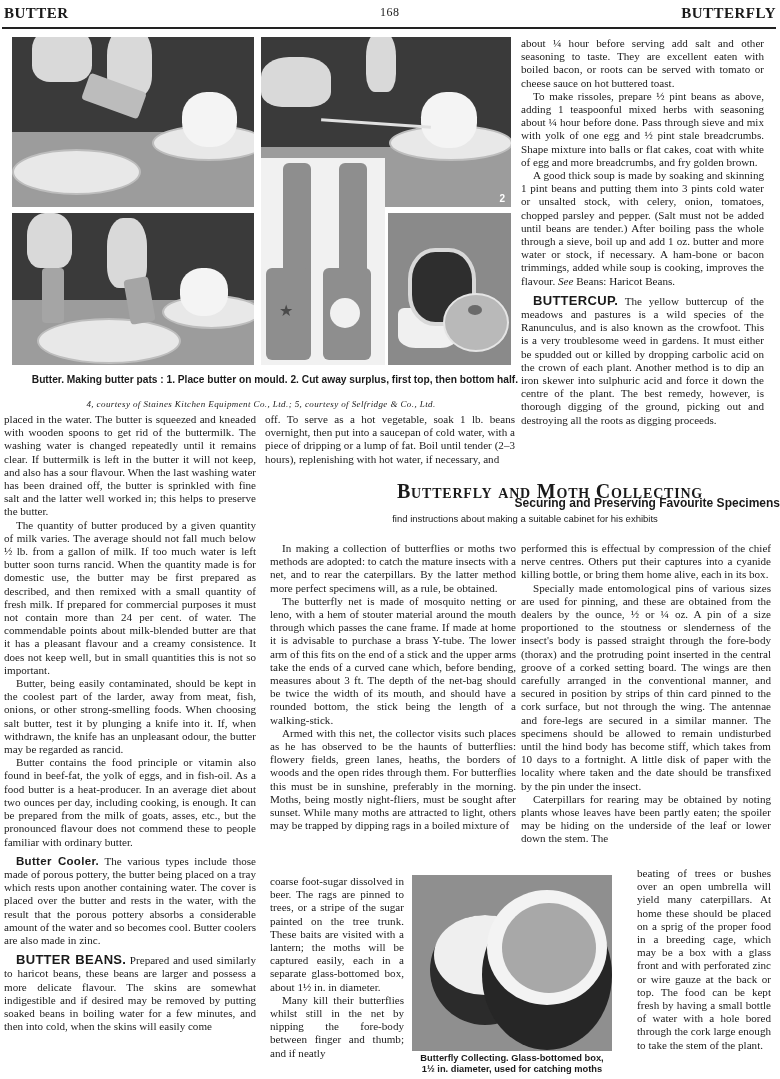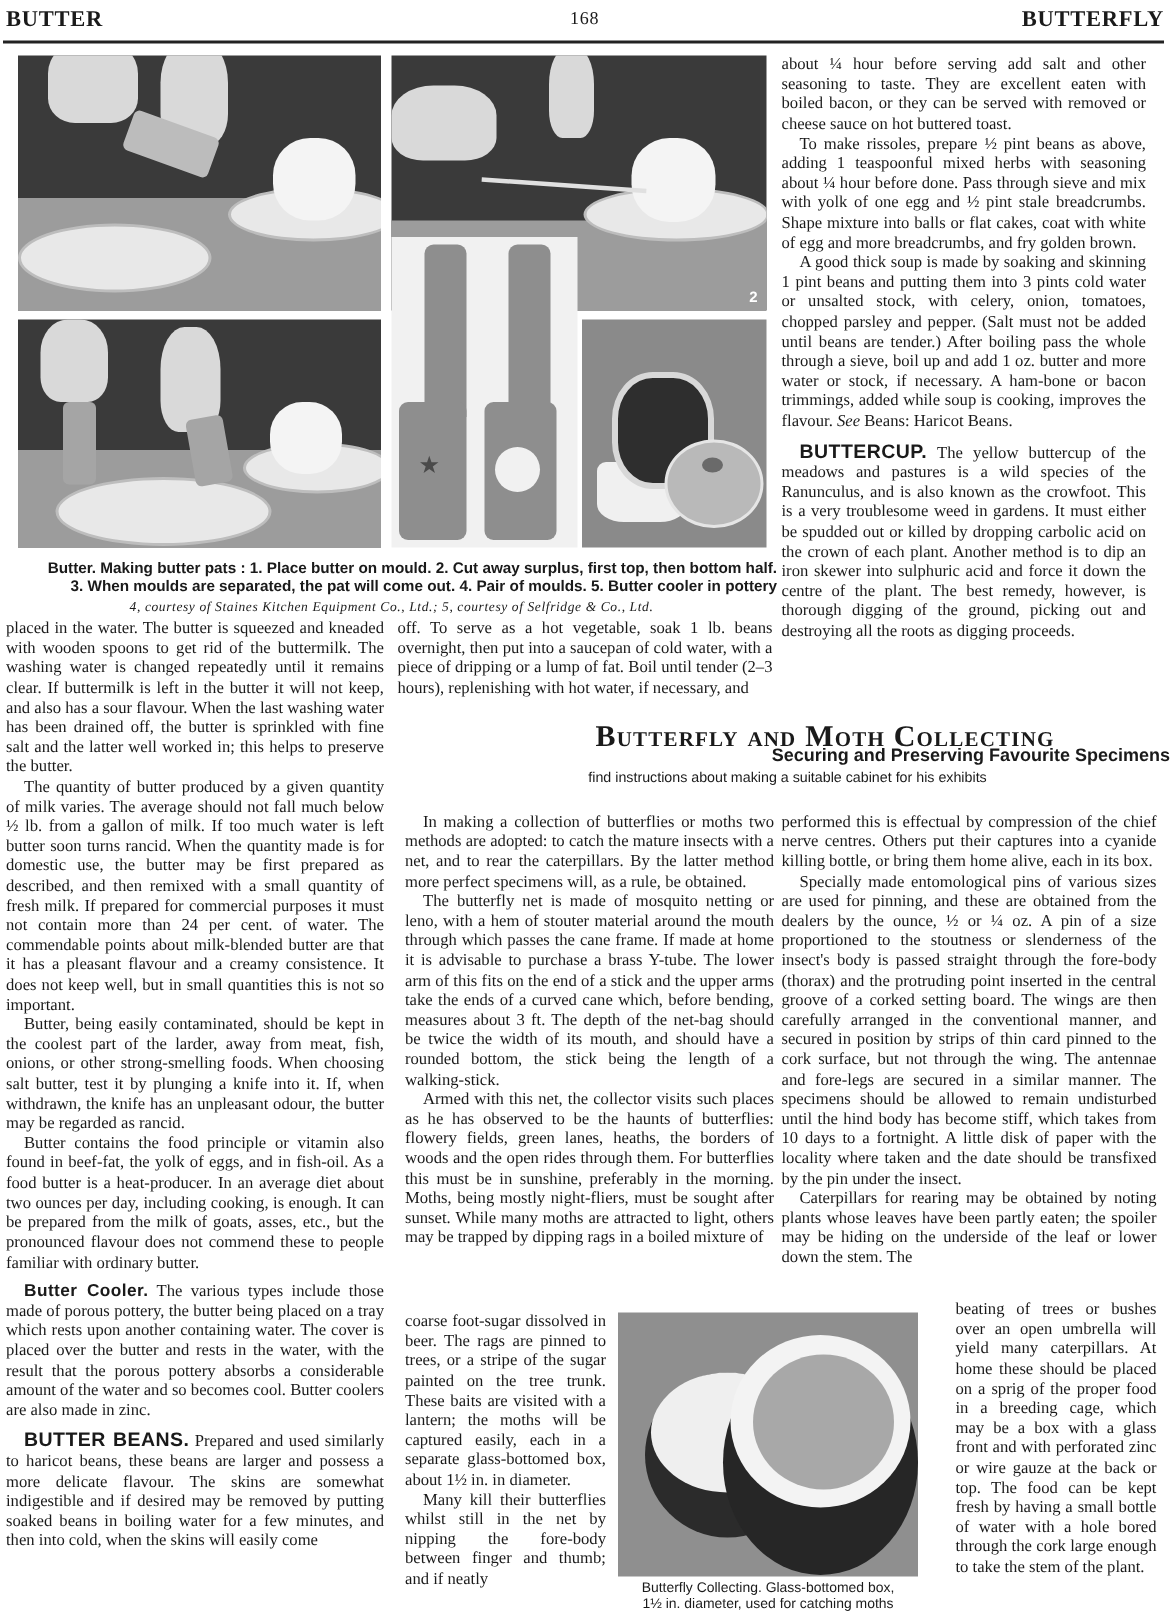--- a/index.html
+++ b/index.html
@@ -40,21 +40,21 @@
   .article-title { position: absolute; left: 320px; top: 480px; width: 460px; text-align: center;
                    font-family: "Liberation Serif", serif; font-weight: bold; font-size: 20px; letter-spacing: 0.8px; font-variant: small-caps; }
   .article-sub { position: absolute; left: 320px; top: 496px; width: 460px; text-align: right;
                  font-family: "Liberation Sans", sans-serif; font-weight: bold; font-size: 12px; }
   .article-intro { position: absolute; left: 270px; top: 513px; width: 510px; text-align: center;
                    font-family: "Liberation Sans", sans-serif; font-size: 9.5px; line-height: 11px; }
 
   .boxphoto { position: absolute; left: 412px; top: 875px; width: 200px; height: 176px; background: #8f8f8f; overflow: hidden; }
   .ring { position: absolute; border-radius: 50%; }
   .box-caption { position: absolute; left: 412px; top: 1053px; width: 200px; text-align: center;
-                 font-family: "Liberation Sans", sans-serif; font-weight: normal; font-size: 9.3px; line-height: 11px; }
+                 font-family: "Liberation Sans", sans-serif; font-weight: bold; font-size: 9.3px; line-height: 11px; }
 </style>
 </head>
 <body>
 
 <div class="header">
   <span class="hdr-left">BUTTER</span>
   <span class="hdr-center">168</span>
   <span class="hdr-right">BUTTERFLY</span>
 </div>
 <div class="rule"></div>
@@ -103,26 +103,25 @@
 
   <div class="cooler" style="left:388px;top:213px;width:123px;height:152px;">
     <div style="position:absolute;left:10px;top:95px;width:60px;height:40px;background:#f0f0f0;border-radius:6px 6px 30% 30%;"></div>
     <div style="position:absolute;left:20px;top:35px;width:60px;height:70px;background:#2e2e2e;border-radius:40%;border:4px solid #d8d8d8;"></div>
     <div style="position:absolute;left:55px;top:80px;width:62px;height:55px;border-radius:50%;background:#b9b9b9;border:2px solid #e5e5e5;"></div>
     <div style="position:absolute;left:80px;top:92px;width:14px;height:10px;border-radius:50%;background:#6a6a6a;"></div>
   </div>
 </div>
 <div class="fig-caption">
   <div>Butter.  Making butter pats :  1. Place butter on mould.   2. Cut away surplus, first top, then bottom half.</div>
-  <div>3. When moulds are separated, the pat will come out.    4. Pair of moulds.   5. Butter cooler in pottery</div>
 </div>
 <div class="fig-credit">4, courtesy of Staines Kitchen Equipment Co., Ltd.; 5, courtesy of Selfridge &amp; Co., Ltd.</div>
 
 <div class="col" style="left:521px;top:37px;width:243px;">
-  <p class="noind">about ¼ hour before serving add salt and other seasoning to taste. They are excellent eaten with boiled bacon, or they can be served with removed or cheese sauce on hot buttered toast.</p>
+  <p class="noind">about ¼ hour before serving add salt and other seasoning to taste. They are excellent eaten with boiled bacon, or roots can be served with tomato or cheese sauce on hot buttered toast.</p>
   <p>To make rissoles, prepare ½ pint beans as above, adding 1 teaspoonful mixed herbs with seasoning about ¼ hour before done. Pass through sieve and mix with yolk of one egg and ½ pint stale breadcrumbs. Shape mixture into balls or flat cakes, coat with white of egg and more breadcrumbs, and fry golden brown.</p>
   <p><span>A good thick soup is made by soaking and skinning 1 pint beans and putting them into 3 pints cold water or unsalted stock, with celery, onion, tomatoes, chopped parsley and pepper. (Salt must not be added until beans are tender.) After boiling pass the whole through a sieve, boil up and add 1 oz. butter and more water or stock, if necessary. A ham-bone or bacon trimmings, added while soup is cooking, improves the flavour.</span> <span class="it">See</span> <span>Beans: Haricot Beans.</span></p>
   <p class="gap"><span class="entry-head big">BUTTERCUP.</span> <span>The yellow buttercup of the meadows and pastures is a wild species of the Ranunculus, and is also known as the crowfoot. This is a very troublesome weed in gardens. It must either be spudded out or killed by dropping carbolic acid on the crown of each plant. Another method is to dip an iron skewer into sulphuric acid and force it down the centre of the plant. The best remedy, however, is thorough digging of the ground, picking out and destroying all the roots as digging proceeds.</span></p>
 </div>
 
 <div class="col" style="left:4px;top:413px;width:252px;">
   <p class="noind">placed in the water. The butter is squeezed and kneaded with wooden spoons to get rid of the buttermilk. The washing water is changed repeatedly until it remains clear. If buttermilk is left in the butter it will not keep, and also has a sour flavour. When the last washing water has been drained off, the butter is sprinkled with fine salt and the latter well worked in; this helps to preserve the butter.</p>
   <p>The quantity of butter produced by a given quantity of milk varies. The average should not fall much below ½ lb. from a gallon of milk. If too much water is left butter soon turns rancid. When the quantity made is for domestic use, the butter may be first prepared as described, and then remixed with a small quantity of fresh milk. If prepared for commercial purposes it must not contain more than 24 per cent. of water. The commendable points about milk-blended butter are that it has a pleasant flavour and a creamy consistence. It does not keep well, but in small quantities this is not so important.</p>
   <p>Butter, being easily contaminated, should be kept in the coolest part of the larder, away from meat, fish, onions, or other strong-smelling foods. When choosing salt butter, test it by plunging a knife into it. If, when withdrawn, the knife has an unpleasant odour, the butter may be regarded as rancid.</p>
   <p>Butter contains the food principle or vitamin also found in beef-fat, the yolk of eggs, and in fish-oil. As a food butter is a heat-producer. In an average diet about two ounces per day, including cooking, is enough. It can be prepared from the milk of goats, asses, etc., but the pronounced flavour does not commend these to people familiar with ordinary butter.</p>

